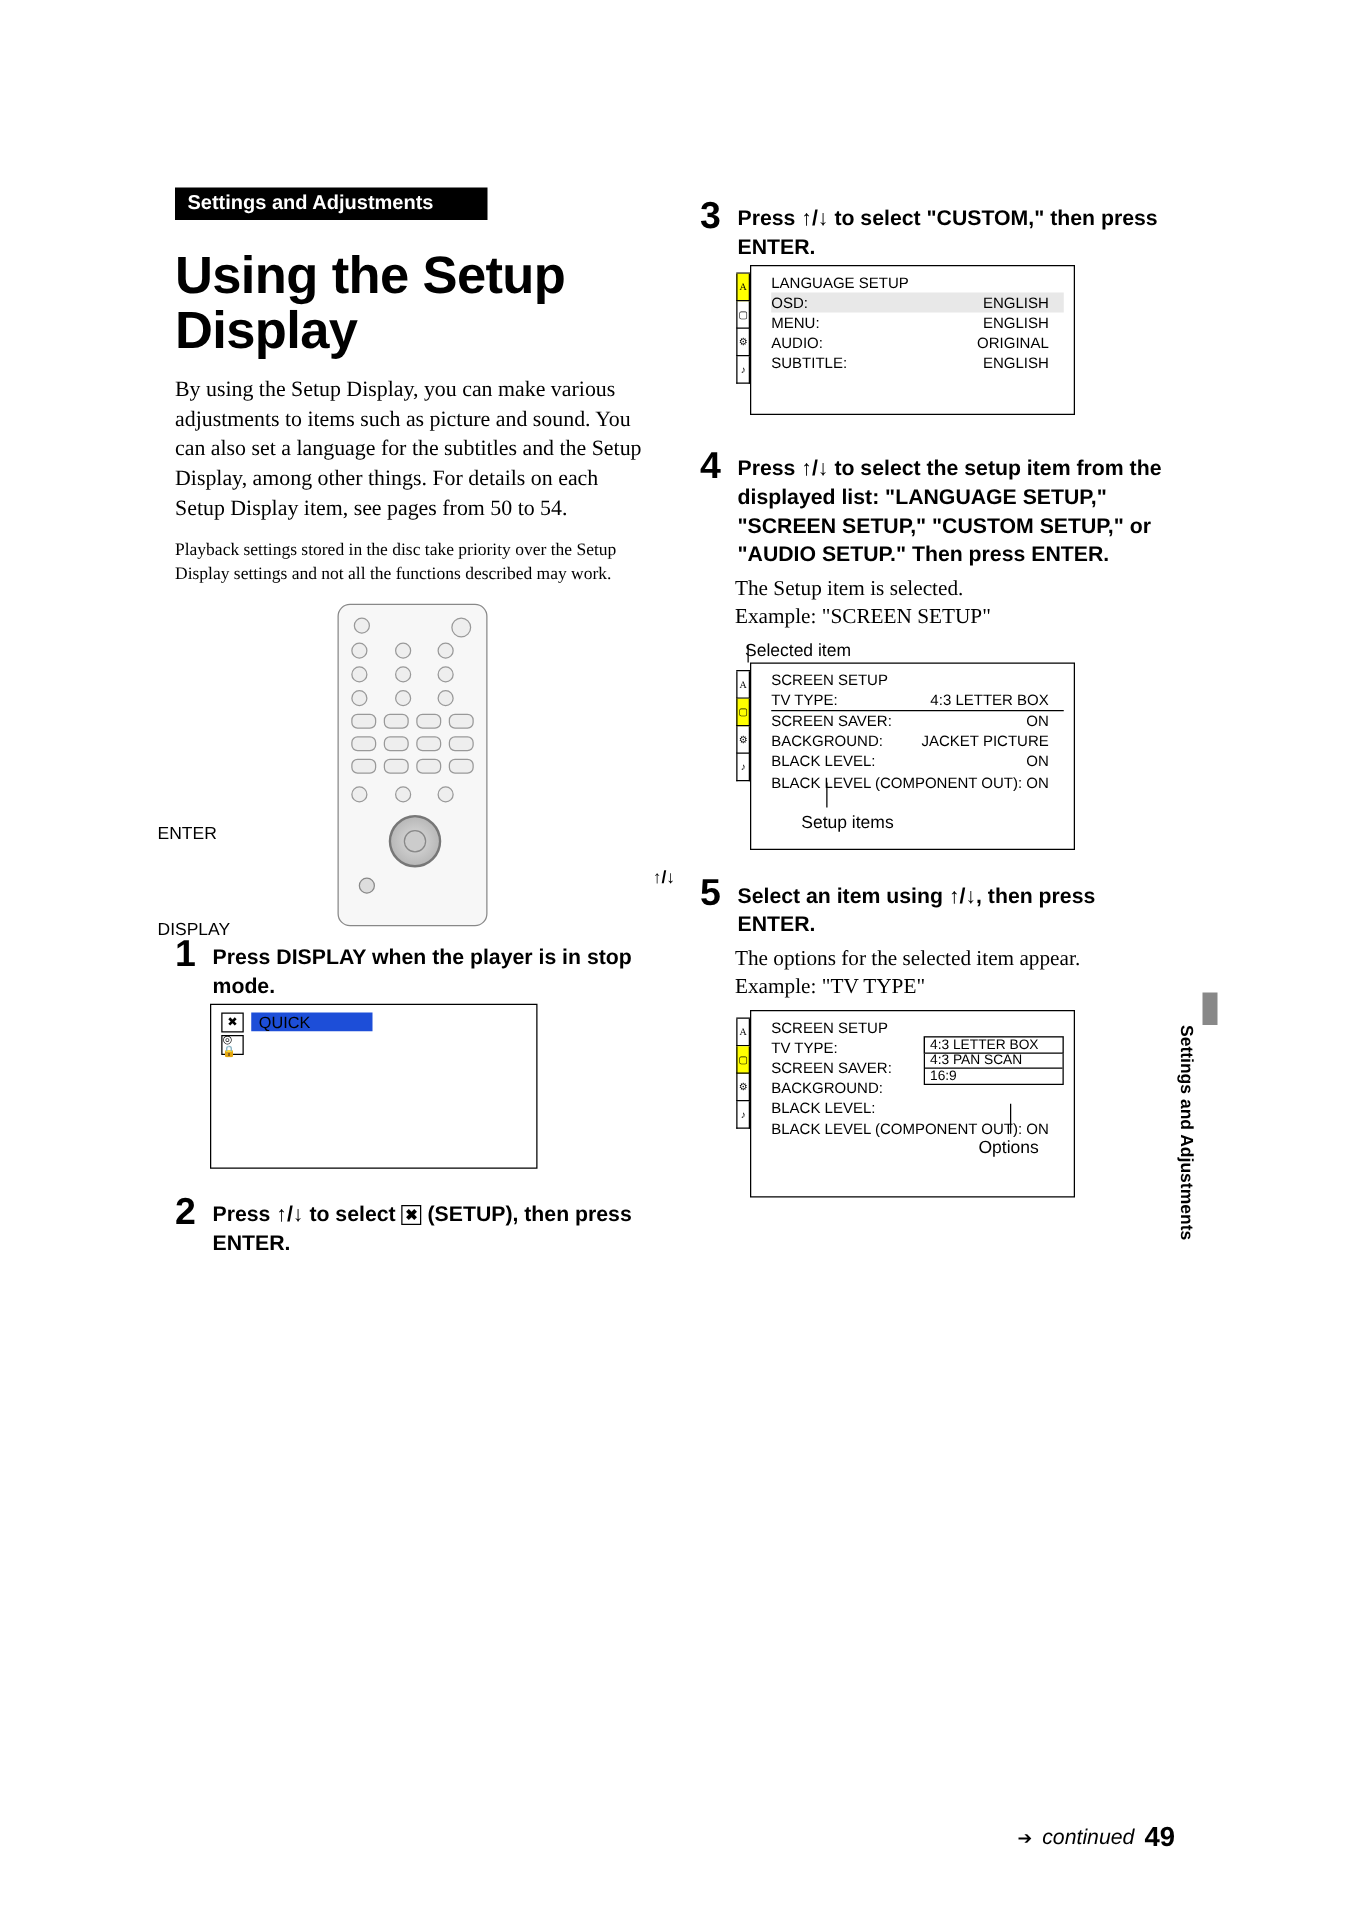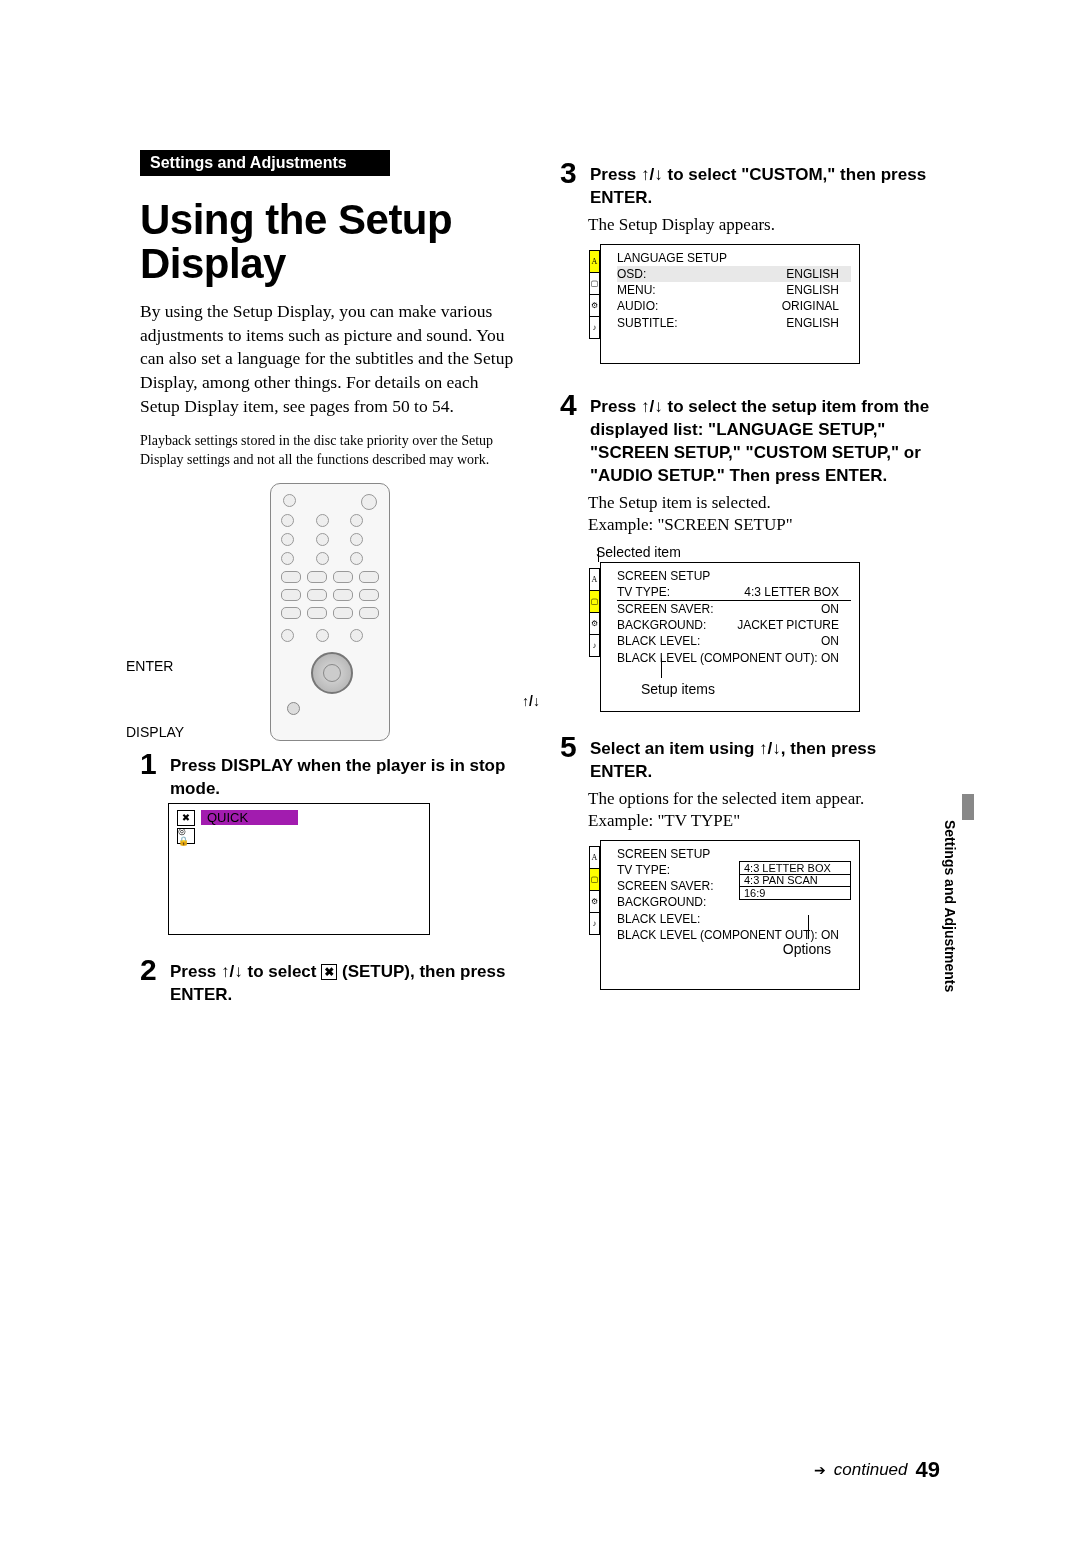--- a/index.html
+++ b/index.html
@@ -154,21 +154,21 @@
   }
   .r-nav .display-btn{
     position:absolute; left:6px; top:50px;
     width:11px;height:11px;border-radius:50%;border:1px solid #888;background:#ddd;
   }
   .label-line {
     position:absolute;
     font-family: Arial, sans-serif; font-size: 14px;
   }
   .label-enter { left: -14px; top: 175px; }
-  .label-display { left: -14px; top: 241px; }
+  .label-display { left: -14px; top: 252px; }
   .label-updown { right: -20px; top: 210px; font-weight:bold;}
   
   .osd-box {
     border: 1px solid #000;
     width: 260px;
     height: 120px;
     position: relative;
     margin-top: 2px;
     font-family: Arial, sans-serif;
     font-size: 12px;
@@ -195,21 +195,21 @@
   }
   .cb-row{
     position:absolute; left:8px; top:6px;
     display:flex; align-items:center; gap:6px;
   }
   .cb-icon{
     width:16px;height:14px;border:1px solid #000;
     display:flex;align-items:center;justify-content:center;font-size:10px;
   }
   .cb-quick{
-    background:#a21caf; padding:0 6px; border:0; width:85px;
+    background:#1d4ed8; padding:0 6px; border:0; width:85px;
   }
   .cb-icons2{
     position:absolute; left:8px; top:24px;
     width:16px; height:14px; border:1px solid #000;
     display:flex;align-items:center;justify-content:center;font-size:9px;
     letter-spacing:-1px;
   }
   .menu-list{
     padding-left: 8px;
   }
@@ -357,21 +357,20 @@
     <div class="col">
 
       <div class="step">
         <div class="step-num">3</div>
         <div>
           <div class="step-head">
             <span>Press </span><span class="arrow">↑/↓</span><span> to select "CUSTOM," then press ENTER.</span>
           </div>
         </div>
       </div>
-      <p class="sub-body" style="margin-left:28px">The Setup Display appears.</p>
       <div style="margin-left:40px;position:relative">
         <div class="sidebar-tabs">
           <div class="active icon">A</div>
           <div class="icon">▢</div>
           <div class="icon">⚙</div>
           <div class="icon">♪</div>
         </div>
         <div class="osd-box">
           <div class="menu-title">LANGUAGE SETUP</div>
           <div class="menu-list">

